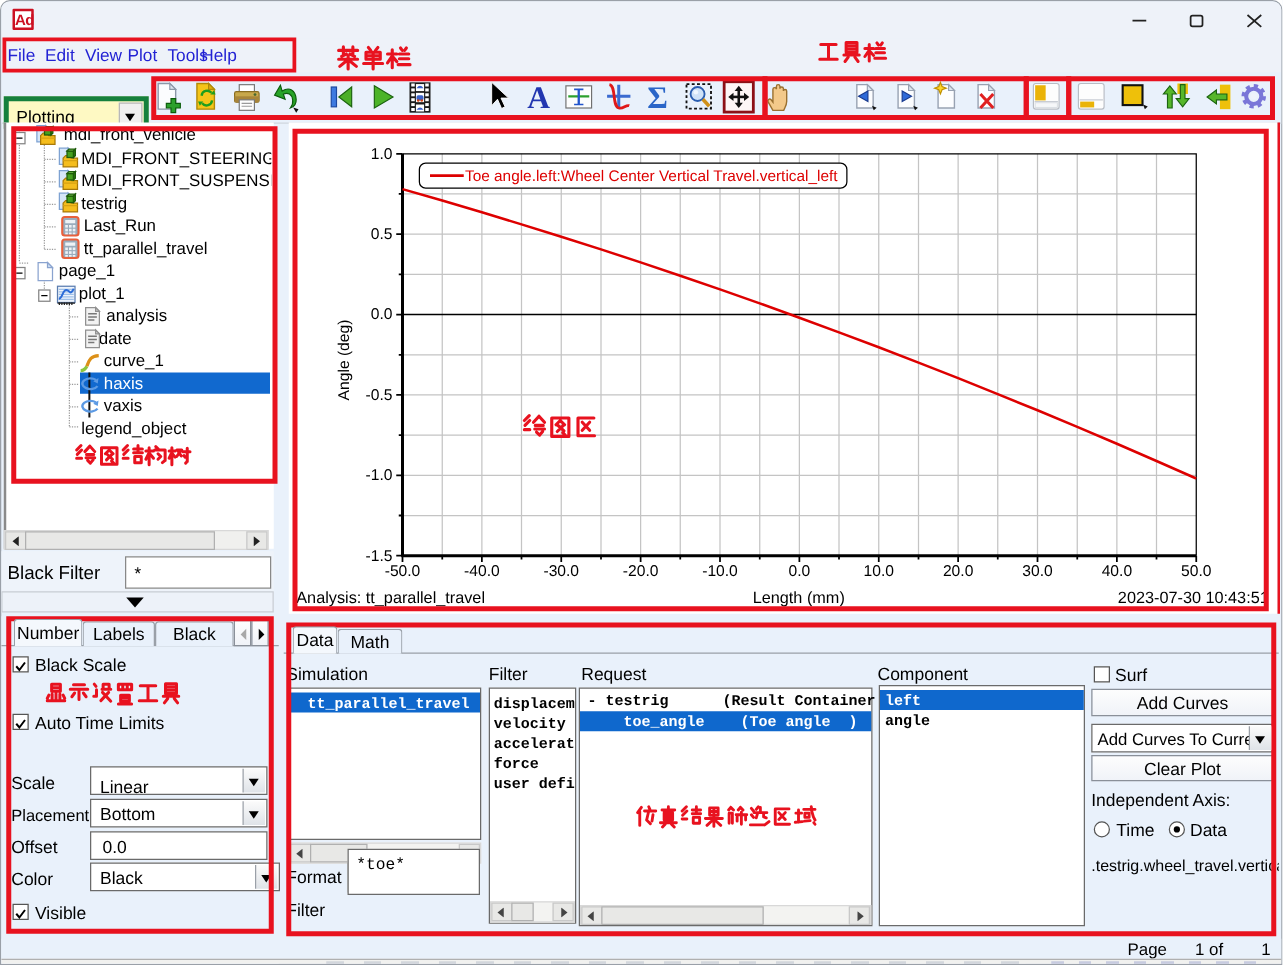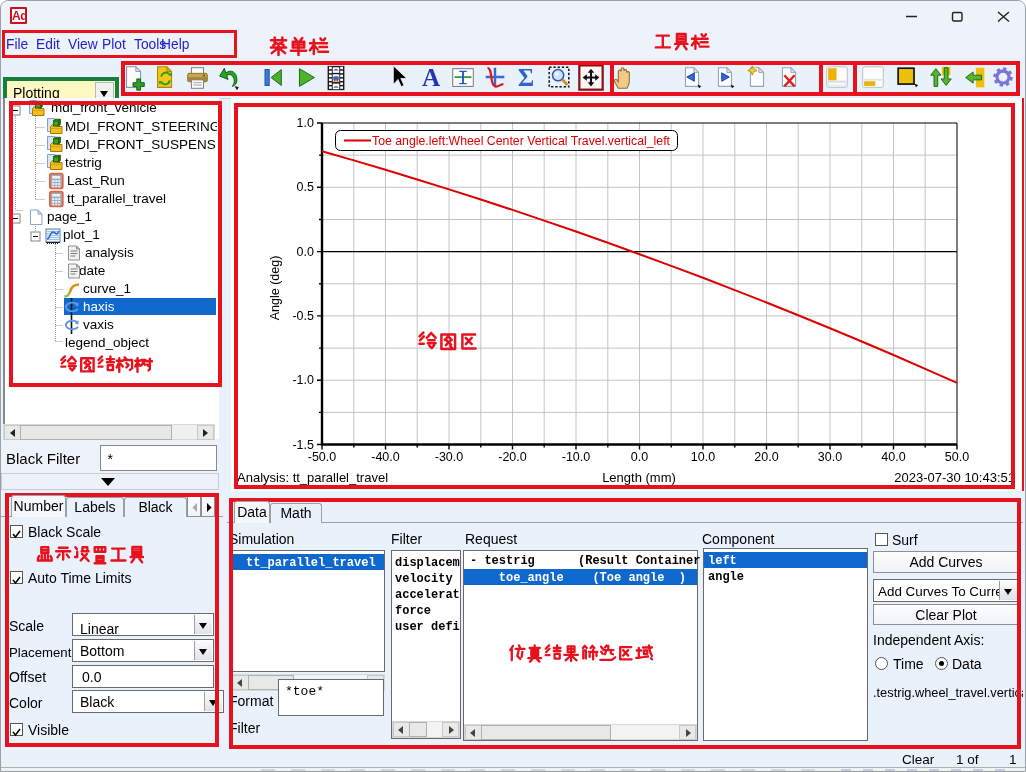--- a/index.html
+++ b/index.html
@@ -513,21 +513,21 @@
 <div class="lbl" style="left:872px;top:631px">Independent Axis:</div>
 <span class="abs" style="left:874px;top:656px;width:13px;height:13px;border:1px solid #555;border-radius:50%;background:#fff;box-sizing:border-box"></span>
 <div class="lbl" style="left:892px;top:655px">Time</div>
 <span class="abs" style="left:934px;top:656px;width:13px;height:13px;border:1px solid #555;border-radius:50%;background:#fff;box-sizing:border-box"></span>
 <span class="abs" style="left:938px;top:660px;width:5px;height:5px;border-radius:50%;background:#000"></span>
 <div class="lbl" style="left:951px;top:655px">Data</div>
 <div class="lbl" style="left:872px;top:684px;font-size:12.8px;width:150px;overflow:hidden">.testrig.wheel_travel.vertical</div>
 </div>
 
 <div class="abs" style="left:0;top:750px;width:1026px;height:16px;background:#e9f1fb"></div>
-<div class="lbl" style="left:901px;top:751px;font-size:13.5px">Clear</div>
+<div class="lbl" style="left:901px;top:751px;font-size:13.5px">Page</div>
 <div class="lbl" style="left:955px;top:751px;font-size:13.5px">1 of</div>
 <div class="lbl" style="left:1008px;top:751px;font-size:13.5px">1</div>
 <div class="abs" style="left:0;top:766px;width:1026px;height:6px;background:#f1f1ef;border-top:1px solid #b0b0b0"></div>
 <div class="abs" style="left:260px;top:768px;width:560px;height:4px;background:repeating-linear-gradient(90deg,#9aa4b8 0 14px,#f1f1ef 14px 30px);opacity:0.35"></div>
 <div class="abs" style="left:840px;top:768px;width:170px;height:4px;background:repeating-linear-gradient(90deg,#8892c8 0 10px,#f1f1ef 10px 22px);opacity:0.4"></div>
 
 <div id="annot">
       <div class="redbox" style="left:1px;top:29px;width:235px;height:28px;border-width:3.5px"></div>
 <div class="redbox" style="left:120px;top:60px;width:493px;height:35px;border-width:4px"></div>
 <div class="redbox" style="left:609px;top:60px;width:213px;height:35px;border-width:4px"></div>

